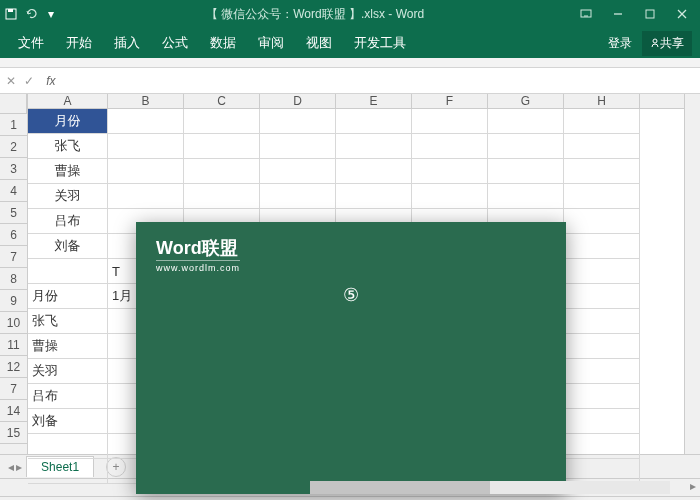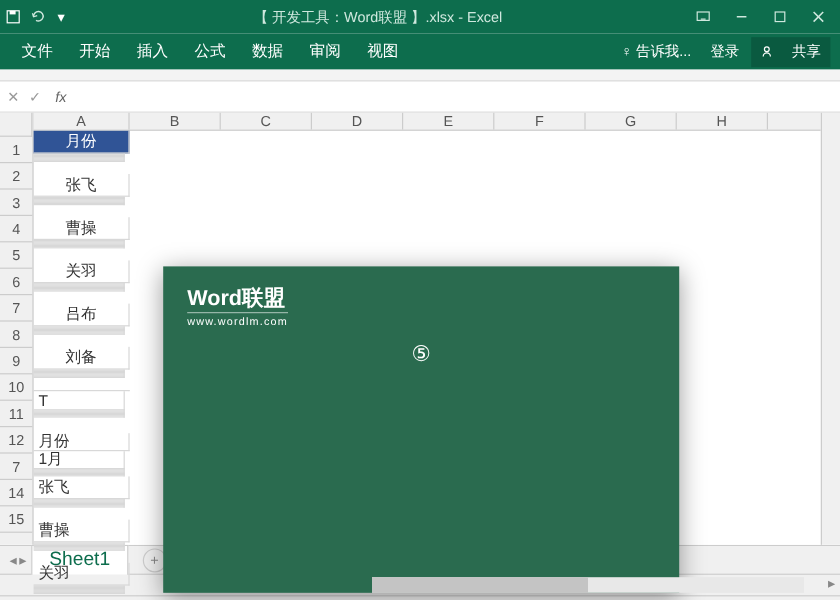--- a/index.html
+++ b/index.html
@@ -7,45 +7,45 @@
 .titlebar { height: 28px; background: #0d6d4d; display: flex; align-items: center; color: #fff; padding: 0 4px; }
 .tb-left { display: flex; align-items: center; gap: 6px; }
 .tb-icon { width: 14px; height: 14px; display: flex; align-items: center; justify-content: center; }
 .tb-title { flex: 1; text-align: center; font-size: 12px; color: #cfe8de; }
 .tb-right { display: flex; gap: 4px; }
 .tb-btn { width: 28px; height: 20px; display: flex; align-items: center; justify-content: center; color: #cfe8de; }
 .ribbon-tabs { height: 30px; background: #0d6d4d; display: flex; align-items: center; padding: 0 8px; gap: 2px; color: #fff; }
 .rtab { padding: 6px 10px; font-size: 13px; cursor: pointer; }
 .rtab-right { margin-left: auto; display: flex; align-items: center; gap: 4px; }
 .rtab-small { font-size: 12px; padding: 4px 6px; }
-.share-btn { background: #0a5a40; padding: 4px 8px; display: flex; align-items: center; gap: 16px; }
+.share-btn { background: #0a5a40; padding: 4px 8px; display: flex; align-items: center; gap: 0; }
 .ribbon-body { height: 10px; background: #f3f3f3; border-bottom: 1px solid #d4d4d4; }
 .namebox-row { height: 26px; background: #fff; display: flex; align-items: center; border-bottom: 1px solid #d4d4d4; }
 .namebox { width: 100px; height: 22px; border: 1px solid #ccc; margin: 0 6px; padding: 0 6px; display: flex; align-items: center; justify-content: space-between; font-size: 12px; }
 .fx-btns { display: flex; gap: 8px; color: #999; padding: 0 6px; align-items: center; }
 .fx-label { font-style: italic; color: #666; padding: 0 6px; }
 .fx-input { flex: 1; height: 22px; border: none; outline: none; }
 .grid-area { position: relative; height: 360px; background: #fff; display: flex; }
 .rowhdrs { width: 28px; background: #f0f0f0; border-right: 1px solid #ccc; }
 .corner { height: 20px; background: #f0f0f0; border-bottom: 1px solid #ccc; border-right: 1px solid #ccc; }
 .colhdrs { height: 20px; display: flex; background: #f0f0f0; border-bottom: 1px solid #ccc; }
 .ch { border-right: 1px solid #ccc; display: flex; align-items: center; justify-content: center; color: #555; font-size: 12px; }
 .rh { height: 22px; border-bottom: 1px solid #ccc; display: flex; align-items: center; justify-content: center; color: #555; font-size: 12px; }
 .cells { position: relative; }
-.cellrow { display: flex; height: 36px; flex-direction: column; }
+.cellrow { display: flex; height: 25px; }
 .cell { border-right: 1px solid #d8d8d8; border-bottom: 1px solid #d8d8d8; padding: 0 4px; display: flex; align-items: center; font-size: 13px; color: #333; overflow: hidden; }
 .cell.r { justify-content: flex-end; }
 .cell.c { justify-content: center; }
 .cell.hdr { background: #305496; color: #fff; justify-content: center; }
 .maincol { flex: 1; display: flex; flex-direction: column; }
 .scroll-v { width: 16px; background: #f0f0f0; border-left: 1px solid #ccc; }
 .scroll-h-row { height: 18px; display: flex; background: #f0f0f0; border-top: 1px solid #ccc; }
 .sheet-tabs { height: 24px; display: flex; align-items: center; background: #f0f0f0; border-top: 1px solid #ccc; padding-left: 8px; gap: 4px; }
 .st-nav { display: flex; gap: 2px; color: #888; }
-.st-tab { padding: 3px 14px; background: #fff; border: 1px solid #ccc; border-bottom: none; font-size: 16px; color: #0d6d4d; }
+.st-tab { padding: 3px 14px; background: #fff; border: 1px solid #ccc; border-bottom: none; font-size: 12px; color: #0d6d4d; }
 .st-add { width: 20px; height: 20px; border: 1px solid #ccc; border-radius: 50%; display: flex; align-items: center; justify-content: center; color: #888; margin-left: 8px; }
 .statusbar { height: 24px; background: #f0f0f0; border-top: 1px solid #ccc; display: flex; align-items: center; padding: 0 8px; font-size: 12px; color: #555; }
 .overlay { position: absolute; left: 136px; top: 128px; width: 430px; height: 272px; background: #2a6b4f; color: #fff; box-shadow: 0 4px 20px rgba(0,0,0,0.4); padding: 14px 20px; }
 .ov-logo { font-size: 18px; font-weight: bold; font-style: italic; }
 .ov-logo span { font-style: normal; }
 .ov-sub { font-size: 9px; border-top: 1px solid rgba(255,255,255,0.5); display: inline-block; padding-top: 2px; letter-spacing: 1px; }
 .ov-title { font-size: 24px; font-weight: bold; text-align: center; margin-top: 36px; letter-spacing: 2px; }
 .ov-num { text-align: center; font-size: 18px; margin-top: 10px; }
 .ov-footer { position: absolute; bottom: 18px; left: 20px; font-size: 13px; }
 .hscroll-track { flex: 1; position: relative; margin: 2px 16px; background: #e8e8e8; }
@@ -63,21 +63,21 @@
         </svg>
       </span>
     <span class="tb-icon">
         <svg width="12" height="12" viewBox="0 0 12 12">
           <path d="M3 6 A4 4 0 1 1 5 9" fill="none" stroke="#cfe8de" stroke-width="1.2"></path>
           <path d="M2 3 L3 6 L6 5" fill="none" stroke="#cfe8de"></path>
         </svg>
       </span>
     <span class="tb-icon">▾</span>
   </div>
-  <div class="tb-title">【 开发工具：Word联盟 】.xlsx - Excel</div>
+  <div class="tb-title">【 微信公众号：Word联盟 】.xlsx - Word</div>
   <div class="tb-right">
     <div class="tb-btn">
         <svg width="12" height="10">
           <rect x="1" y="1" width="10" height="7" fill="none" stroke="#cfe8de"></rect>
           <path d="M4 7 L8 7" stroke="#cfe8de"></path>
         </svg>
       </div>
     <div class="tb-btn">
         <svg width="10" height="10">
           <line x1="1" y1="5" x2="9" y2="5" stroke="#cfe8de" stroke-width="1.3"></line>
@@ -98,22 +98,22 @@
 </div>
 
 <div class="ribbon-tabs">
   <div class="rtab">文件</div>
   <div class="rtab">开始</div>
   <div class="rtab">插入</div>
   <div class="rtab">公式</div>
   <div class="rtab">数据</div>
   <div class="rtab">审阅</div>
   <div class="rtab">视图</div>
+  <div class="rtab">开发工具</div>
   <div class="rtab-right">
-    <span class="rtab-small">♀ <span>告诉我...</span></span>
     <span class="rtab-small">登录</span>
     <span class="share-btn">
         <svg width="10" height="10">
           <circle cx="5" cy="3" r="2" fill="none" stroke="#fff"></circle>
           <path d="M2 9 A3 3 0 0 1 8 9" fill="none" stroke="#fff"></path>
         </svg>
         <span>共享</span>
       </span>
   </div>
 </div>

